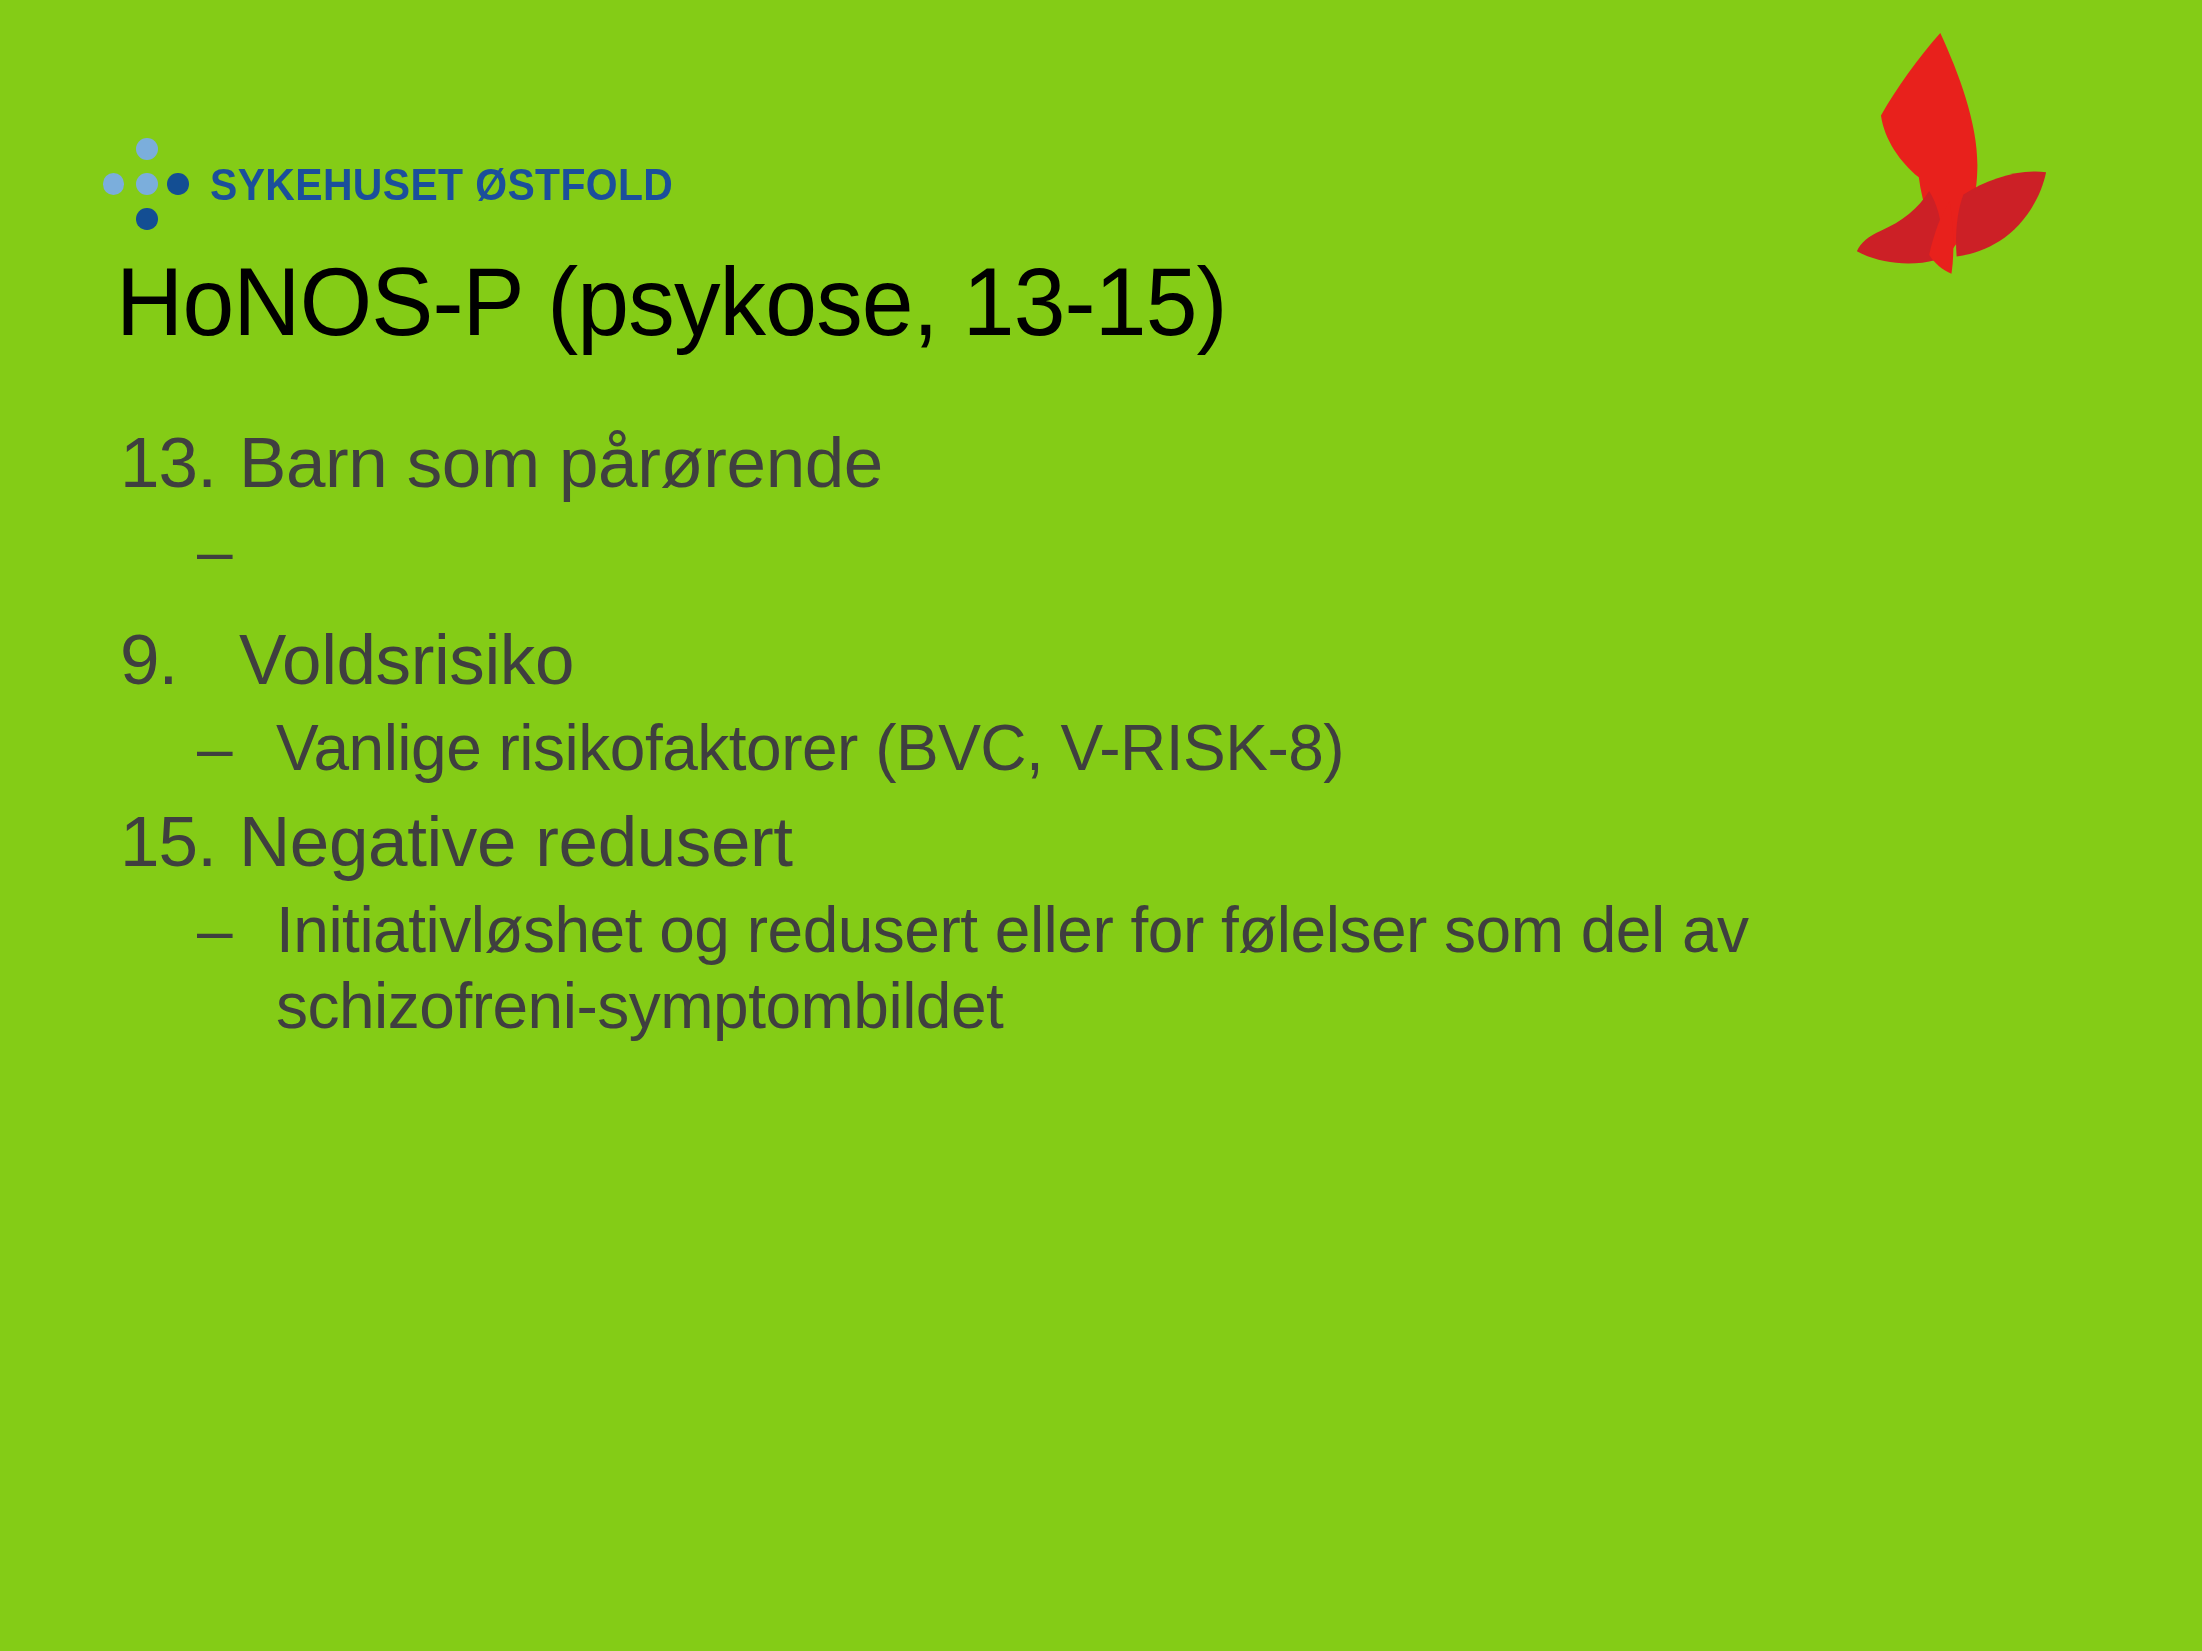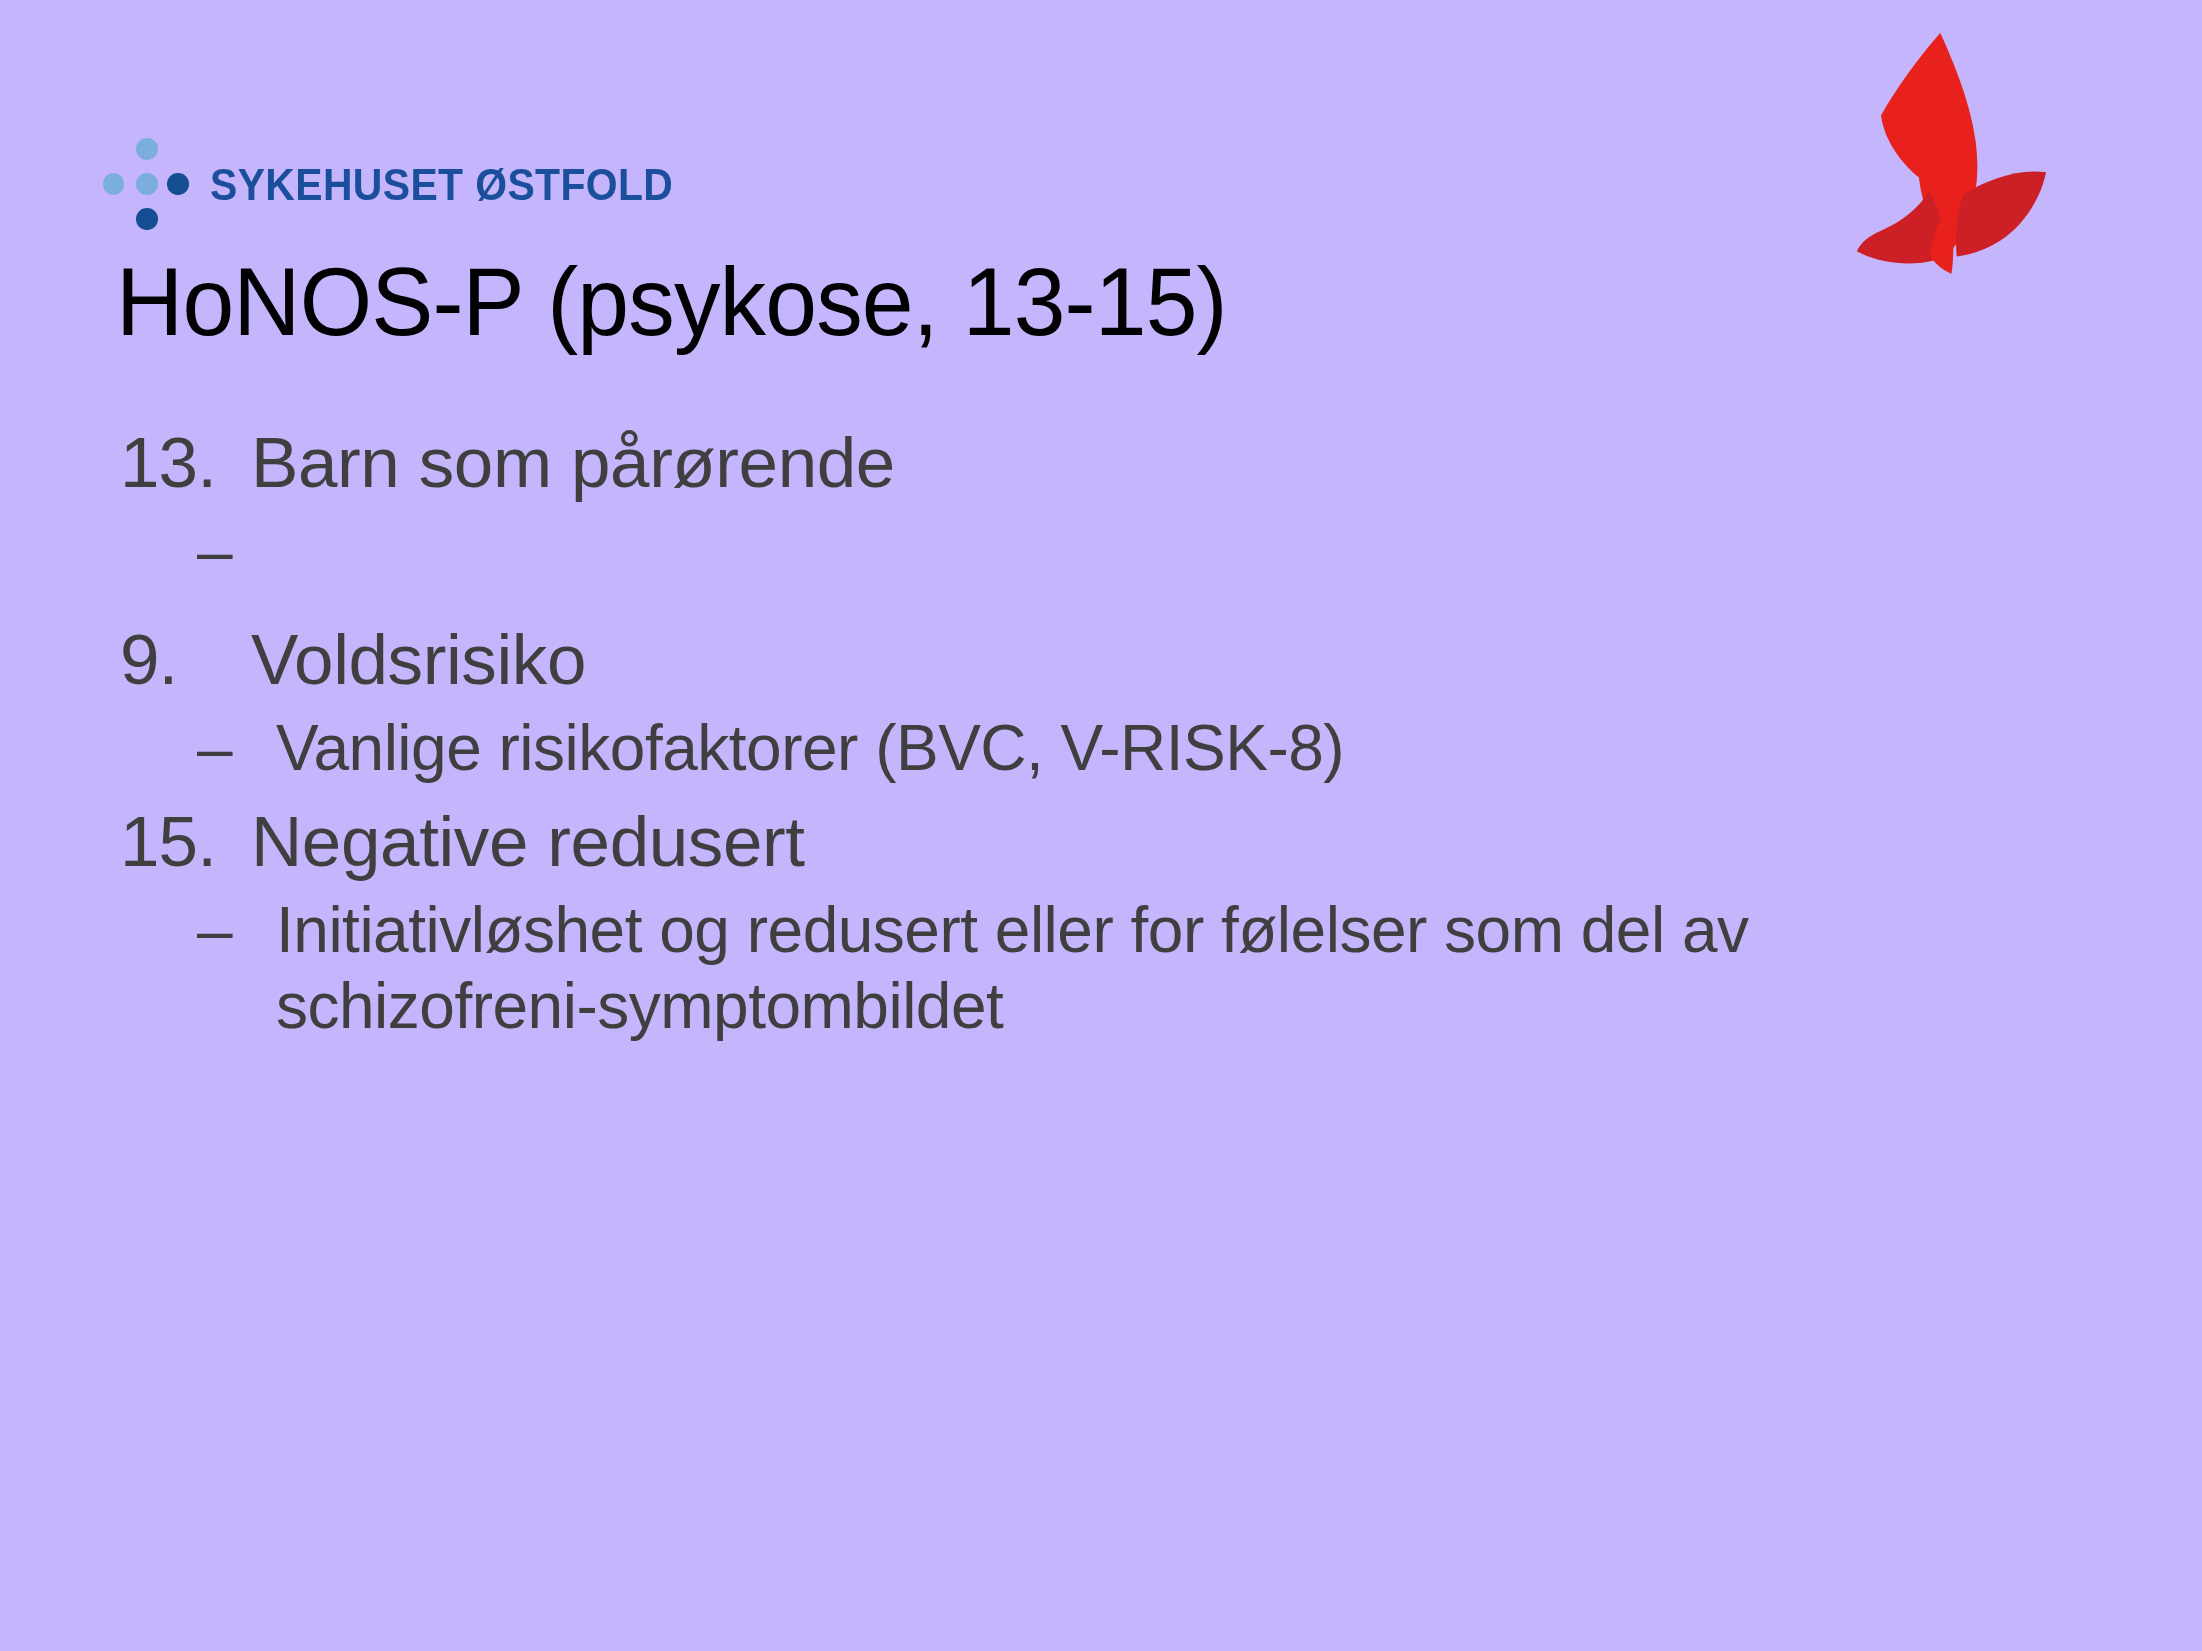--- a/index.html
+++ b/index.html
@@ -11,21 +11,21 @@
     width: 2203px;
     height: 1652px;
     font-family: "Liberation Sans", sans-serif;
     overflow: hidden;
   }
 
   .slide {
     position: relative;
     width: 2203px;
     height: 1652px;
-    background: #c4b5fd;
+    background: #84cc16;
   }
 
   
   .org-logo {
     position: absolute;
     left: 102px;
     top: 138px;
     display: flex;
     align-items: center;
     gap: 19px;
@@ -112,21 +112,20 @@
     width: 1979px;
   }
 
   .num-item {
     display: flex;
     align-items: flex-start;
     color: #3F3F3F;
     font-size: 71px;
     line-height: 1.16;
     margin-bottom: 1.7px;
-    gap: 12px;
   }
   .num-item .num {
     flex: 0 0 auto;
     width: 119px;
     text-align: left;
     letter-spacing: -0.9px;
   }
   .num-item .num-text {
     flex: 1 1 auto;
     letter-spacing: -0.4px;

